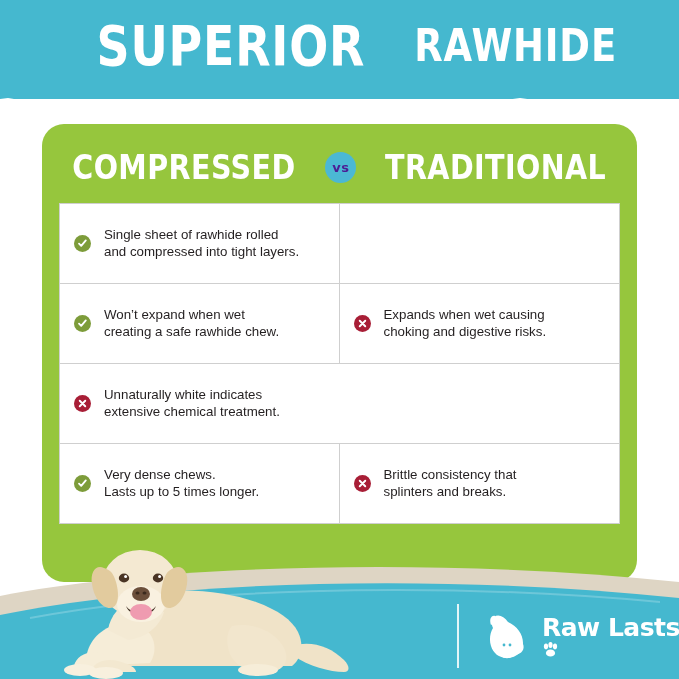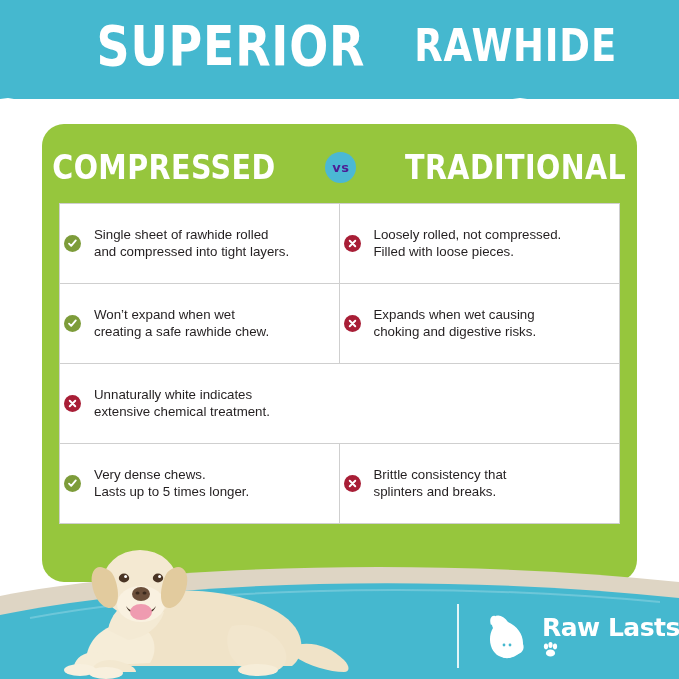--- a/index.html
+++ b/index.html
@@ -49,21 +49,21 @@
   }
 
   
   .green-panel{
     position:absolute;left:42px;top:124px;width:595px;height:458px;
     background:#96c63d;
     border-radius:22px;
   }
   .panel-head{
     position:absolute;left:42px;top:134px;width:595px;height:66px;
-    display:flex;align-items:center;justify-content:center;gap:28px;
+    display:flex;align-items:center;justify-content:center;gap:8px;
   }
   .panel-head-text{
     color:#ffffff;
     font-family:"DejaVu Sans", sans-serif;
     font-weight:bold;
     font-size:34px;
     line-height:1;
     letter-spacing:0.5px;
     transform:scaleX(0.84);
     transform-origin:center;
@@ -91,21 +91,21 @@
   .trow{
     display:flex;flex:1 1 0;
     border-bottom:1px solid #cfcfcf;
     min-height:0;
   }
   .trow:last-child{border-bottom:none;}
   .tcell{
     flex:0 0 50%;
     box-sizing:border-box;
     display:flex;align-items:center;
-    padding:0 8px 0 4px;
+    padding:0 8px 0 14px;
     min-width:0;
   }
   .tcell.left{border-right:1px solid #cfcfcf;}
   .badge{
     width:17px;height:17px;border-radius:50%;
     flex:0 0 auto;margin-right:13px;
     display:flex;align-items:center;justify-content:center;
   }
   .badge.ok{background:#7d9c3a;}
   .badge.no{background:#a81e36;}
@@ -171,29 +171,20 @@
 
     <div class="trow">
       <div class="tcell left">
         <span class="badge ok">
           <svg width="11" height="11" viewBox="0 0 12 12">
               <path d="M2.2,6.2 L4.6,8.6 L9.6,2.6" stroke="#ffffff" stroke-width="2" fill="none" stroke-linecap="round" stroke-linejoin="round"></path>
             </svg>
         </span>
         <span class="celltext">Single sheet of rawhide rolled
 and compressed into tight layers.</span>
-      </div>
-      <div class="tcell">
-        <span class="badge no">
-          <svg width="11" height="11" viewBox="0 0 12 12">
-              <path d="M3,3 L9,9 M9,3 L3,9" stroke="#ffffff" stroke-width="2.1" fill="none" stroke-linecap="round"></path>
-            </svg>
-        </span>
-        <span class="celltext">Loosely rolled, not compressed.
-Filled with loose pieces.</span>
       </div>
     </div>
 
 
     <div class="trow">
       <div class="tcell left">
         <span class="badge ok">
           <svg width="11" height="11" viewBox="0 0 12 12">
               <path d="M2.2,6.2 L4.6,8.6 L9.6,2.6" stroke="#ffffff" stroke-width="2" fill="none" stroke-linecap="round" stroke-linejoin="round"></path>
             </svg>

